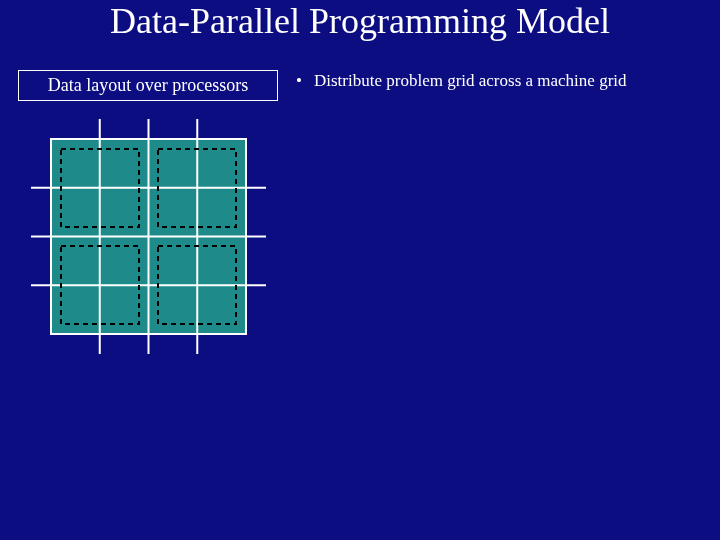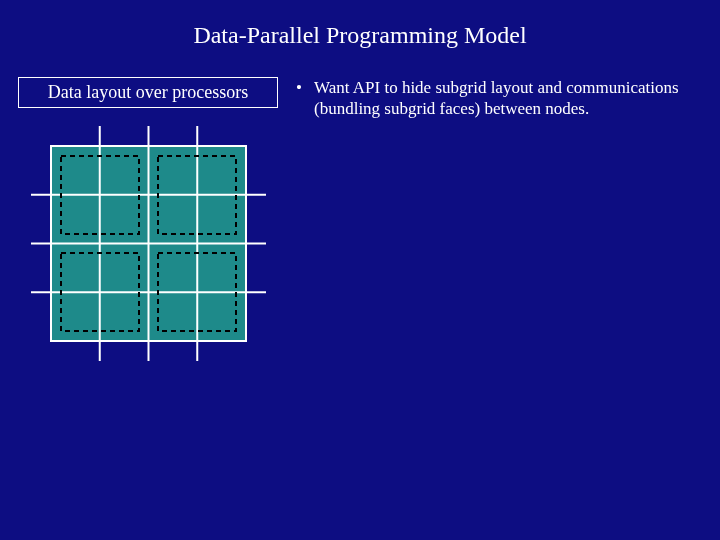--- a/index.html
+++ b/index.html
@@ -6,23 +6,22 @@
   body {
     width: 720px;
     height: 540px;
     background: #0d0d82;
     font-family: "Times New Roman", Times, serif;
     overflow: hidden;
     position: relative;
   }
   .title {
     color: #fff;
-    font-size: 24px;
+    font-size: 36px;
     text-align: center;
-    padding-top: 22px;
     font-weight: normal;
   }
   .content {
     display: flex;
     padding: 28px 24px 0 18px;
     gap: 14px;
   }
   .left {
     width: 260px;
     flex-shrink: 0;
@@ -88,16 +87,16 @@
 
         <rect x="30" y="30" width="78" height="78" fill="none" stroke="#000000" stroke-width="2" stroke-dasharray="5,4"></rect>
         <rect x="127" y="30" width="78" height="78" fill="none" stroke="#000000" stroke-width="2" stroke-dasharray="5,4"></rect>
         <rect x="30" y="127" width="78" height="78" fill="none" stroke="#000000" stroke-width="2" stroke-dasharray="5,4"></rect>
         <rect x="127" y="127" width="78" height="78" fill="none" stroke="#000000" stroke-width="2" stroke-dasharray="5,4"></rect>
       </svg>
     </div>
   </div>
   <div class="right">
     <ul class="bullets">
-      <li>Want API to hide subgrid layout and communications (bundling subgrid faces) between nodes.</li>
+      <li>Distribute problem grid across a machine grid</li>
     </ul>
   </div>
 </div>
 
 </body></html>

